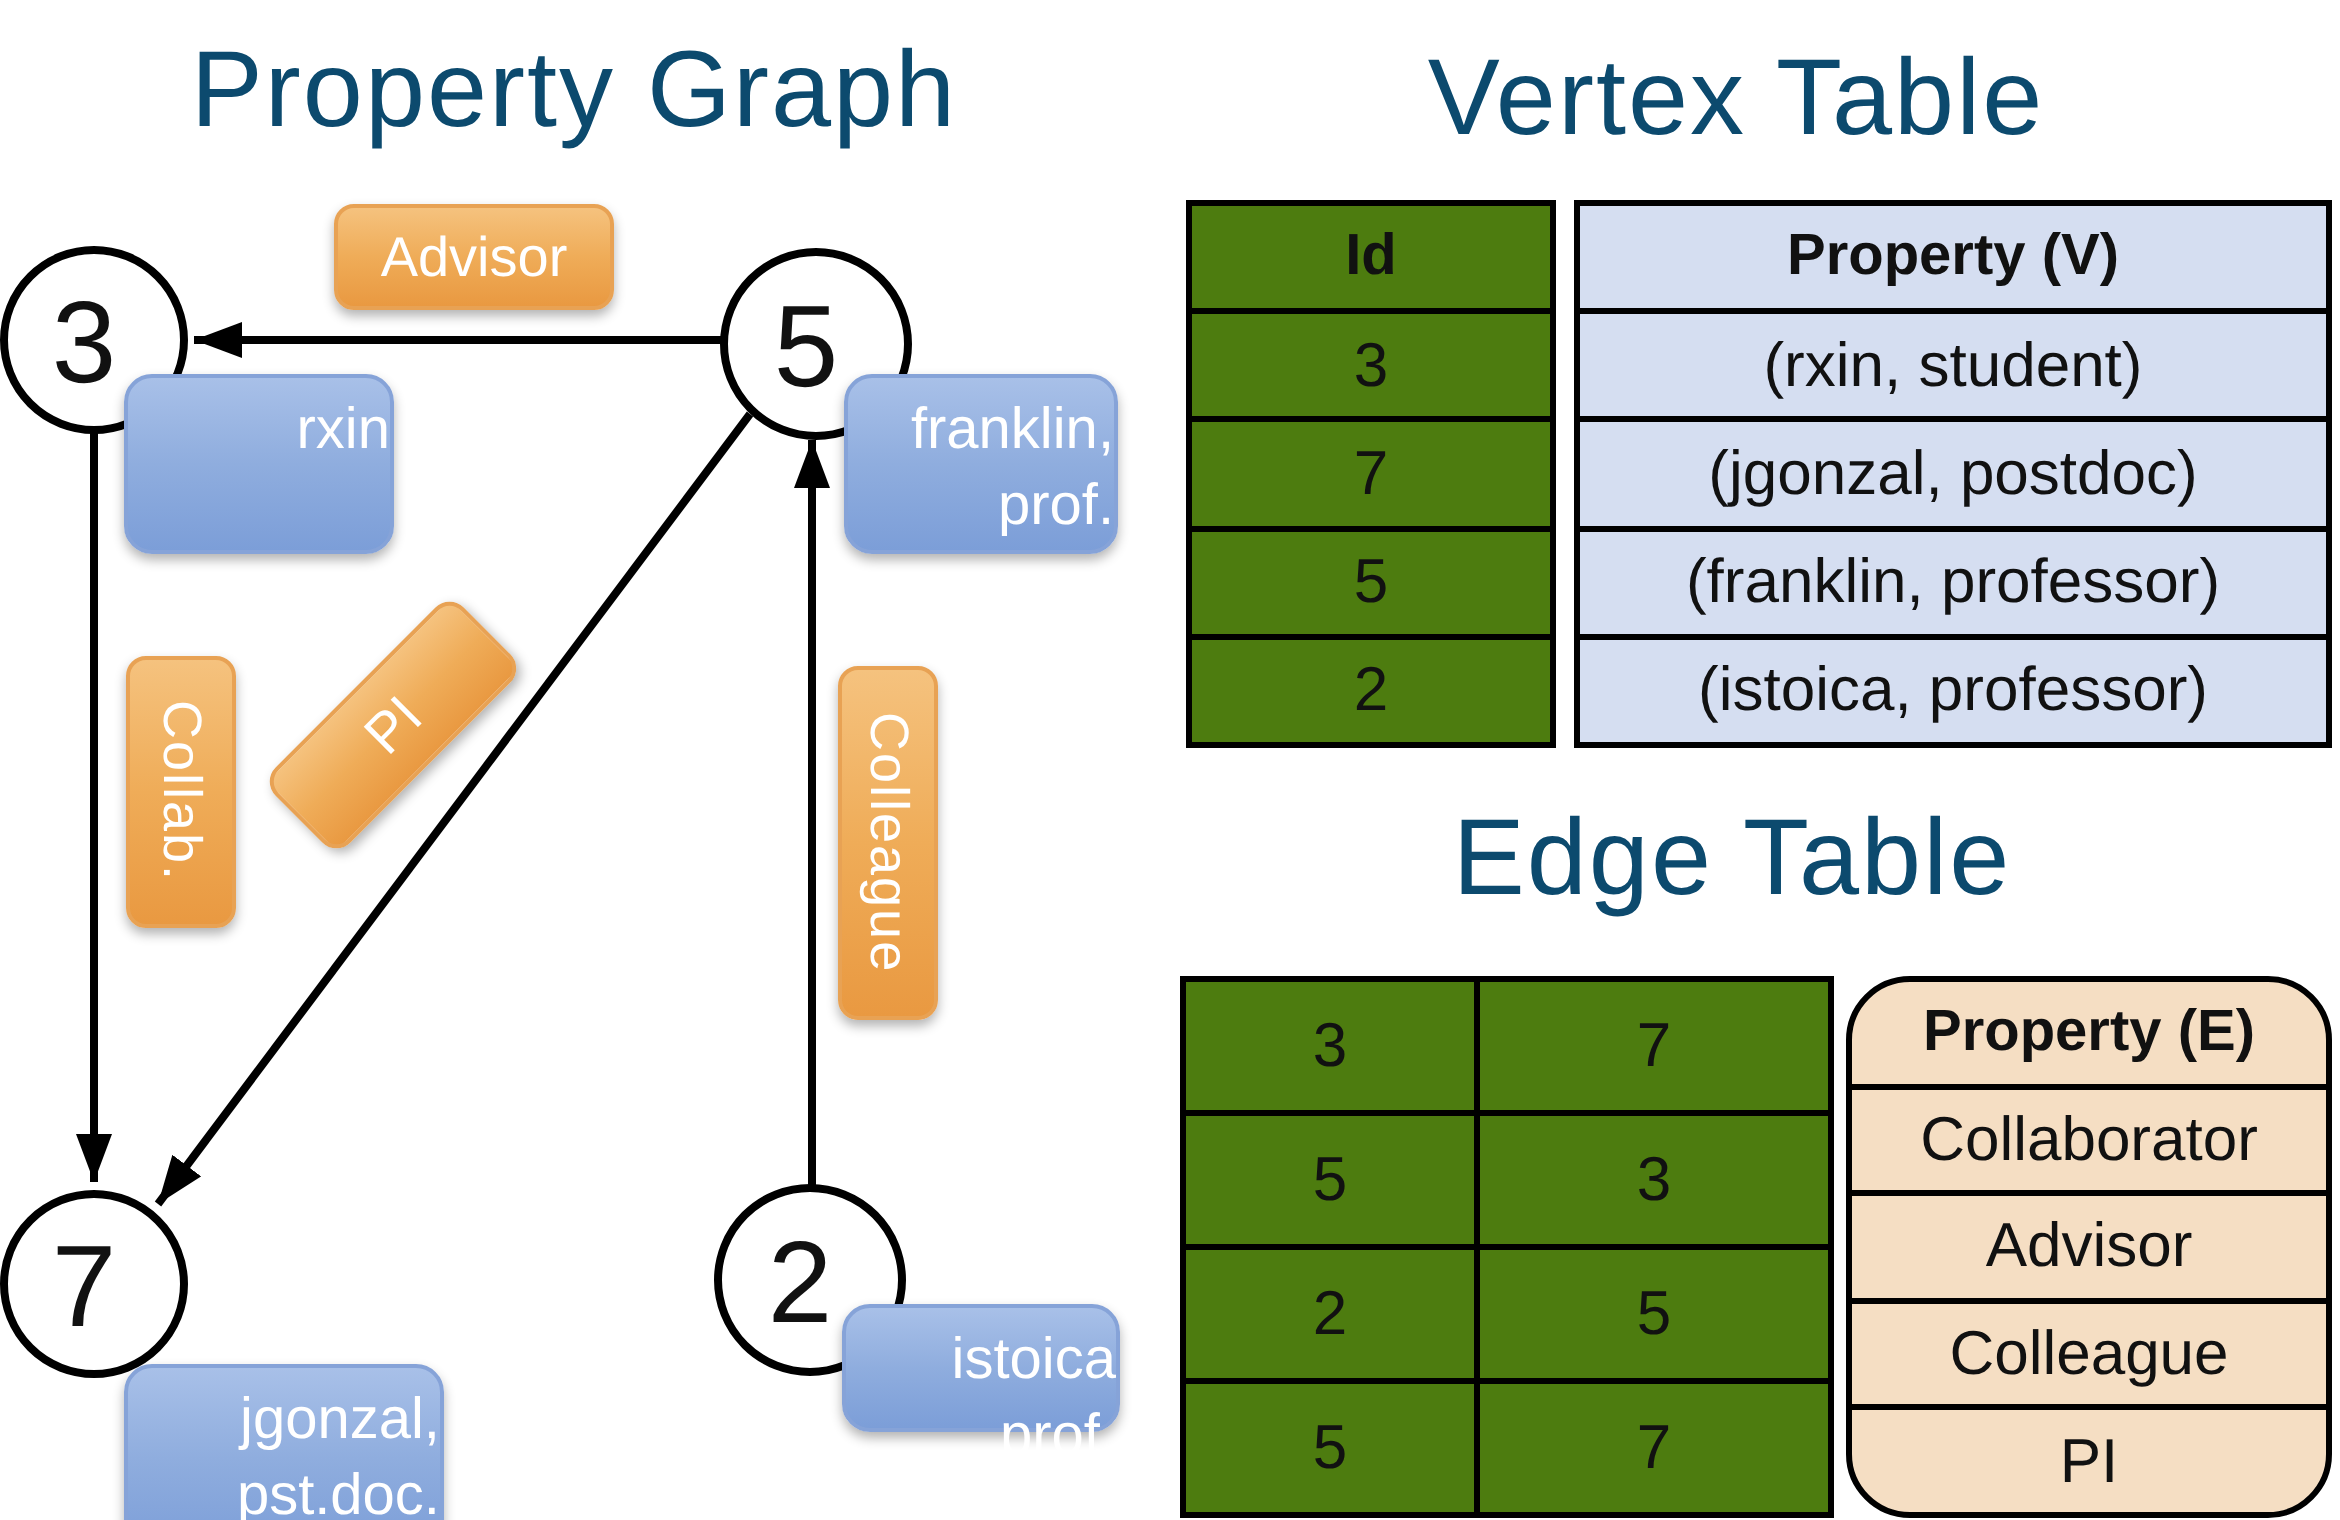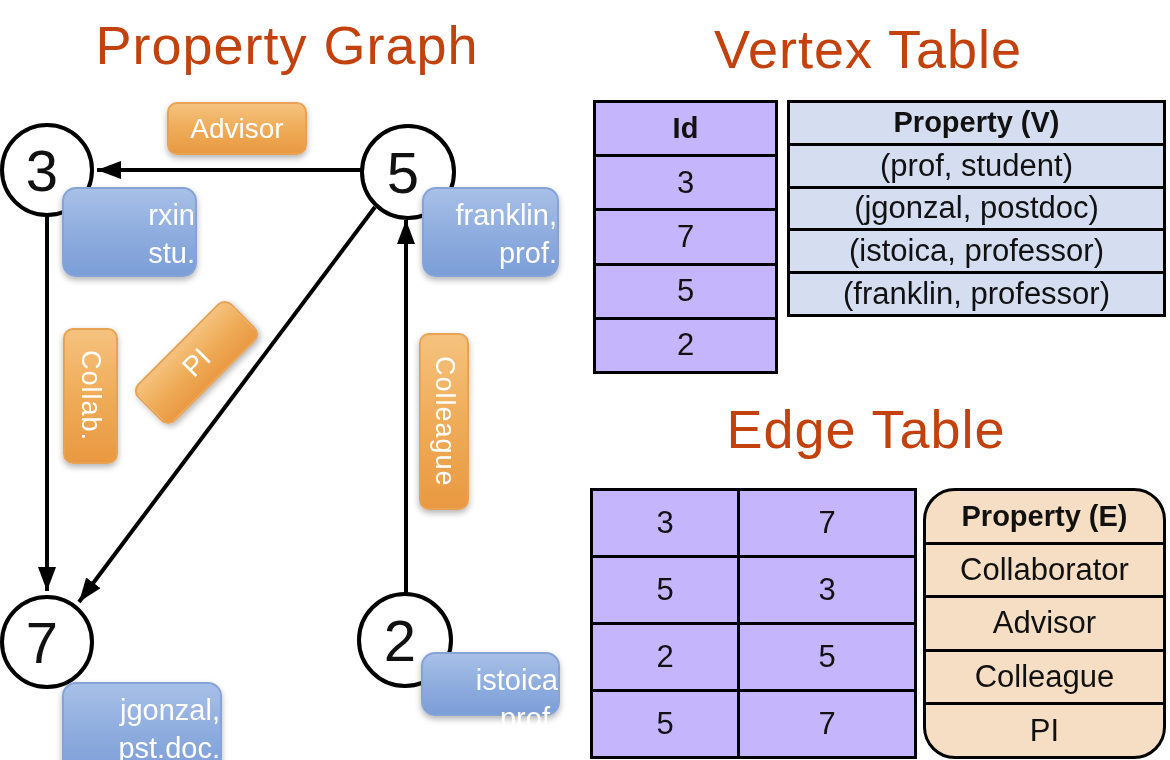--- a/index.html
+++ b/index.html
@@ -2,21 +2,21 @@
 <html><head>
 <meta charset="utf-8">
 <style>
   html,body { margin:0; padding:0; background:#ffffff; }
   body {
     position:relative; width:1170px; height:760px; overflow:hidden;
     font-family:"Liberation Sans", sans-serif; color:#111;
   }
   .title {
     position:absolute; transform:translateX(-50%);
-    font-size:54px; font-weight:400; color:#c2410c; white-space:nowrap;
+    font-size:54px; font-weight:400; color:#0c4a6e; white-space:nowrap;
     letter-spacing:1px;
   }
   #pg-title { left:287px; top:14px; }
   #vt-title { left:868px; top:18px; }
   #et-title { left:866px; top:398px;text-align:center; }
 
   #graph-svg { position:absolute; left:0; top:0; }
 
   
   .edge-label {
@@ -44,35 +44,35 @@
   .node-label span { display:block; }
   #rxin-label     { left:62px;  top:187px; width:135px; height:90px; }
   #franklin-label { left:422px; top:187px; width:137px; height:90px; }
   #jgonzal-label  { left:62px;  top:682px; width:160px; height:95px; }
   #istoica-label  { left:421px; top:652px; width:139px; height:64px; }
 
   
   .subtable {
     position:absolute; box-sizing:border-box;
     border:3px solid #000; display:flex; flex-direction:column;
-    background:#c4b5fd;
+    background:#4d7c0f;
   }
   .trow {
     flex:1; display:flex; align-items:center; justify-content:center;
     font-size:31px;
   }
   .trow + .trow { border-top:3px solid #000; }
   .th { font-weight:bold; font-size:29px; }
   .cell-src, .cell-dst {
     display:flex; align-items:center; justify-content:center; height:100%;
   }
   .cell-src { width:45.8%; border-right:3px solid #000; box-sizing:border-box; }
   .cell-dst { flex:1; }
   #vt-id   { left:593px; top:100px; width:185px; height:274px; }
-  #vt-prop { left:787px; top:100px; width:379px; height:217px; background:#d5def1; }
+  #vt-prop { left:787px; top:100px; width:379px; height:274px; background:#d5def1; }
   #et-ids  { left:590px; top:488px; width:327px; height:271px; }
   #et-prop { left:923px; top:488px; width:243px; height:271px; background:#f5dec3;border-radius:32px; }
 </style>
 </head>
 <body>
 
 <div class="title" id="pg-title">Property Graph</div>
 
 <svg id="graph-svg" width="560" height="760">
   <defs>
@@ -97,21 +97,20 @@
   <text x="400" y="661" text-anchor="middle" font-size="58" fill="#111">2</text>
 </svg>
 
 <div class="edge-label" id="advisor-label">Advisor</div>
 <div class="edge-label vertical" id="collab-label">Collab.</div>
 <div class="edge-label" id="pi-label">PI</div>
 <div class="edge-label vertical" id="colleague-label">Colleague</div>
 
 <div class="node-label" id="rxin-label">
   <span>rxin</span>
-  <span>stu.</span>
 </div>
 <div class="node-label" id="franklin-label">
   <span>franklin,</span>
   <span>prof.</span>
 </div>
 <div class="node-label" id="jgonzal-label">
   <span>jgonzal,</span>
   <span>pst.doc.</span>
 </div>
 <div class="node-label" id="istoica-label">
@@ -124,24 +123,24 @@
 <div class="subtable" id="vt-id">
   <div class="trow th">Id</div>
   <div class="trow">3</div>
   <div class="trow">7</div>
   <div class="trow">5</div>
   <div class="trow">2</div>
 </div>
 
 <div class="subtable" id="vt-prop">
   <div class="trow th">Property (V)</div>
-  <div class="trow">(prof, student)</div>
+  <div class="trow">(rxin, student)</div>
   <div class="trow">(jgonzal, postdoc)</div>
+  <div class="trow">(franklin, professor)</div>
   <div class="trow">(istoica, professor)</div>
-  <div class="trow">(franklin, professor)</div>
 </div>
 
 <div class="title" id="et-title">Edge Table</div>
 
 <div class="subtable" id="et-ids">
   <div class="trow">
     <div class="cell-src">3</div>
     <div class="cell-dst">7</div>
   </div>
   <div class="trow">

